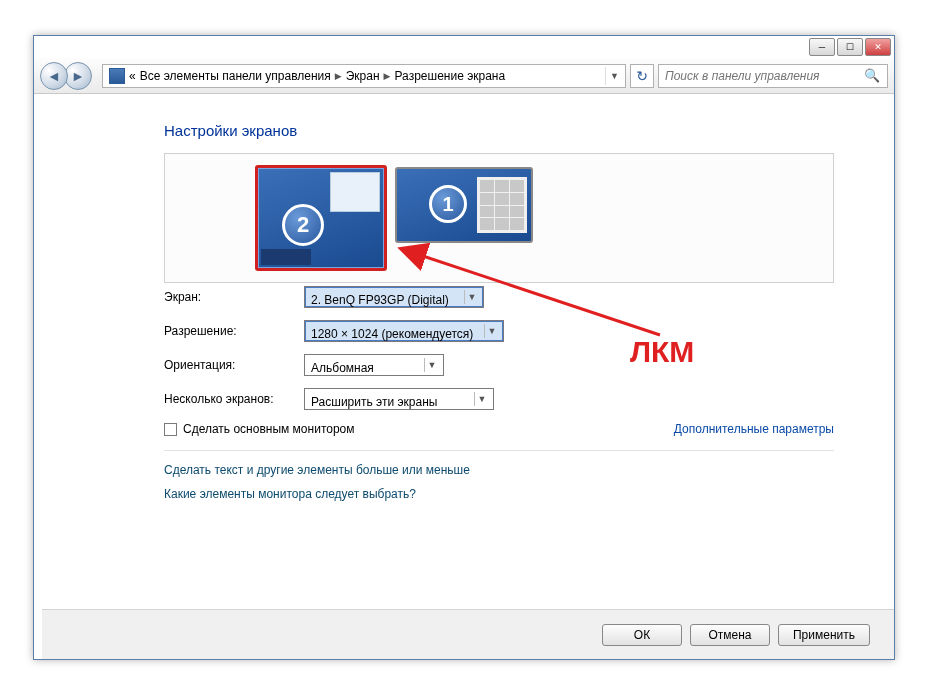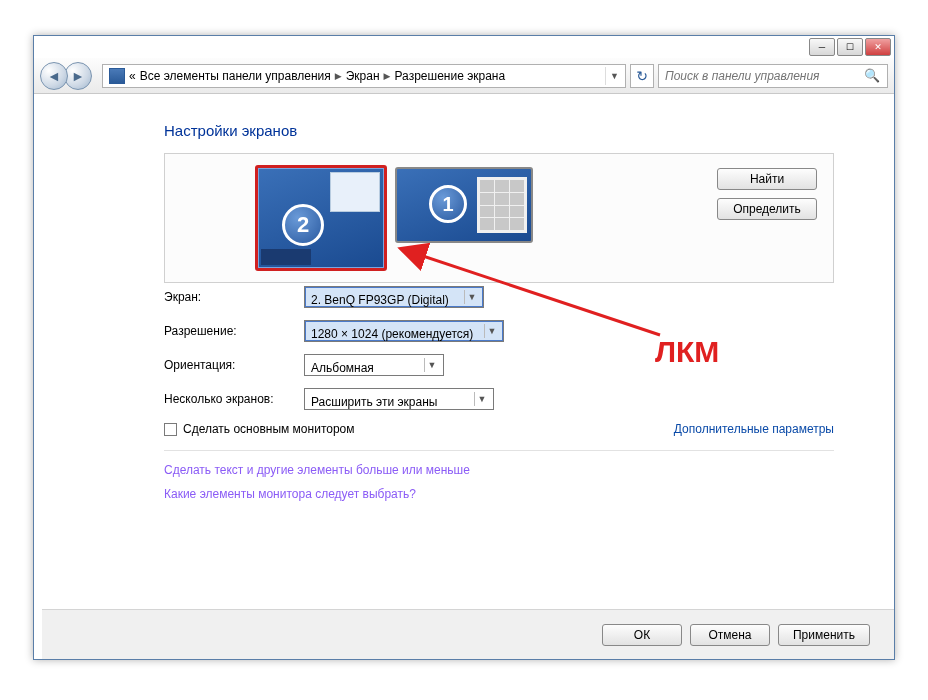--- a/index.html
+++ b/index.html
@@ -48,21 +48,21 @@
 .form-label { width: 140px; font-size: 12px; }
 .combo { height: 22px; border: 1px solid #7a7a7a; background: #fff; font-size: 12px; padding: 0 22px 0 6px; position: relative; display: inline-flex; align-items: flex-end; cursor: pointer; min-width: 140px; }
 .combo.sel-blue { background: #d4e4f7; box-shadow: inset 0 0 0 1px #4a7aca; }
 .combo:after { content: "▼"; position: absolute; right: 4px; top: 3px; font-size: 9px; color: #555; width: 14px; text-align: center; border-left: 1px solid #bbb; height: 14px; line-height: 14px; }
 .combo.wide { min-width: 200px; }
 
 .checkbox-row { display: flex; align-items: flex-end; margin-top: 10px; }
 .chk { width: 13px; height: 13px; border: 1px solid #7a7a7a; background: #fff; margin-right: 6px; cursor: pointer; }
 .adv-link { margin-left: auto; color: #0a4aa8; cursor: pointer; font-size: 12px; }
 .divider { border-top: 1px solid #e2e2e2; margin: 14px 0 12px; }
-.link-line { color: #8b5cf6; cursor: pointer; font-size: 12px; margin-bottom: 10px; }
+.link-line { color: #0c4a6e; cursor: pointer; font-size: 12px; margin-bottom: 10px; }
 
 .bottom-bar { position: absolute; left: 8px; right: 0; bottom: 0; height: 50px; background: #f0f0f0; border-top: 1px solid #d4d4d4; display: flex; align-items: center; justify-content: flex-end; gap: 8px; padding-right: 24px; }
 
 
 .anno-text { position: absolute; color: #e02020; font-size: 30px; font-weight: bold; font-family: Arial; }
 .arrow-svg { position: absolute; pointer-events: none; }
 </style>
 </head>
 <body>
 
@@ -116,24 +116,20 @@
             <div></div>
             <div></div>
             <div></div>
             <div></div>
             <div></div>
             <div></div>
             <div></div>
         </div>
         <div class="mon-circle">1</div>
       </div>
-      <div class="side-btns">
-        <button class="win-btn">Найти</button>
-        <button class="win-btn">Определить</button>
-      </div>
     </div>
 
     <div class="form-rows">
       <div class="form-row">
         <div class="form-label">Экран:</div>
         <div class="combo sel-blue" style="min-width:180px">
             <span>2. BenQ FP93GP (Digital)</span>
           </div>
       </div>
       <div class="form-row">
@@ -175,13 +171,13 @@
 </div>
 
 <svg class="arrow-svg" style="left:0; top:0;" width="928" height="700">
   <defs>
     <marker id="arrh" markerWidth="12" markerHeight="12" refX="2" refY="5" orient="auto">
       <path d="M0,0 L10,5 L0,10 Z" fill="#e02020"></path>
     </marker>
   </defs>
   <line x1="660" y1="335" x2="420" y2="255" stroke="#e02020" stroke-width="3" marker-end="url(#arrh)"></line>
 </svg>
-<div class="anno-text" style="left:630px; top:335px;margin-left:25px;">ЛКМ</div>
+<div class="anno-text" style="left:630px; top:335px;">ЛКМ</div>
 
 </body></html>

